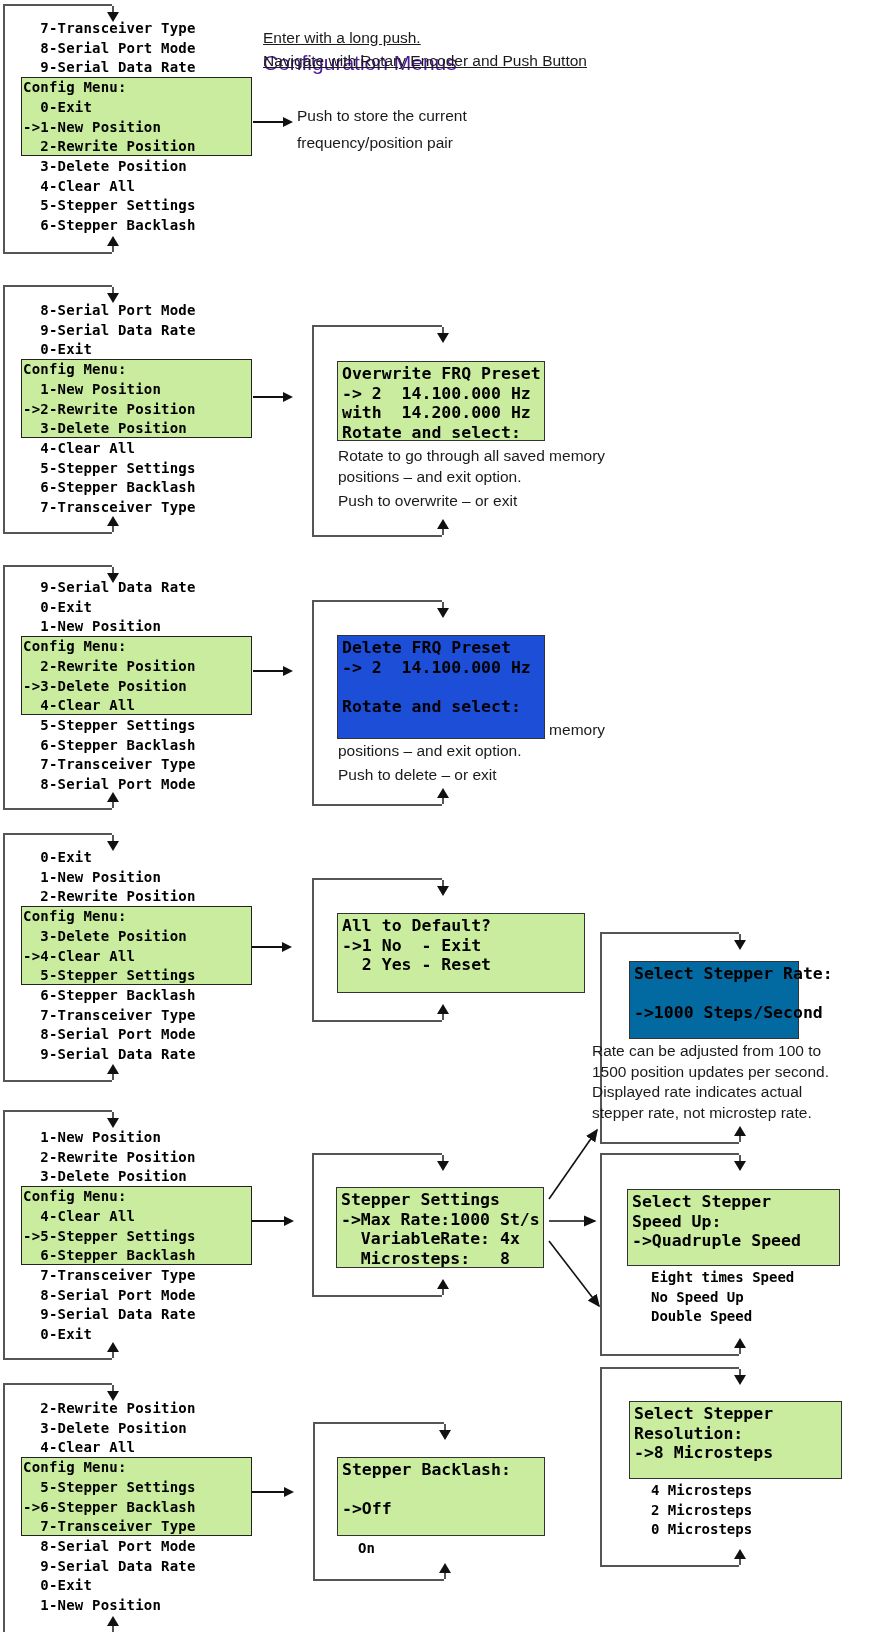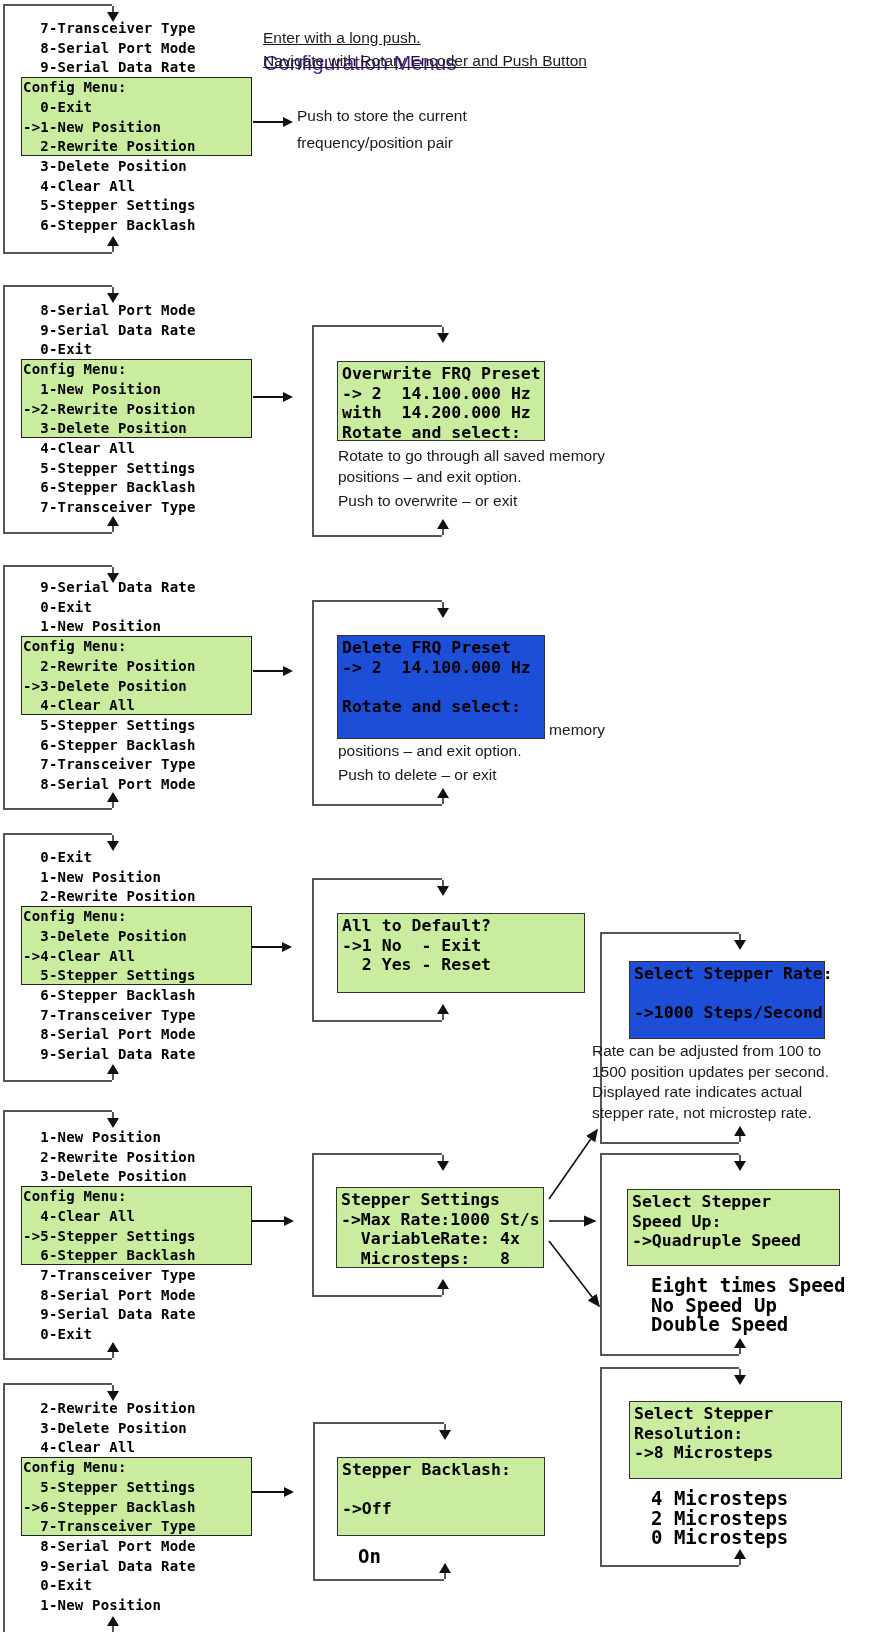--- a/index.html
+++ b/index.html
@@ -2,21 +2,21 @@
 <html><head>
 <meta charset="utf-8">
 <style>
   html,body{margin:0;padding:0;background:#fff;}
   #root{position:relative;width:876px;height:1632px;background:#fff;overflow:hidden;
         font-family:"Liberation Sans",sans-serif;color:#1a1a1a;}
   .abs{position:absolute;}
   .mono{font-family:"DejaVu Sans Mono",monospace;font-weight:bold;color:#000;white-space:pre;margin:0;}
   .menu{font-size:14px;line-height:19.7px;letter-spacing:.2px;z-index:2;}
   .scr-text{font-size:16.5px;line-height:19.7px;}
-  .opts{font-size:19px;line-height:19.7px;z-index:2;margin-top:8px;}
+  .opts{font-size:14px;line-height:19.7px;z-index:2;}
   .hl{background:#c9ec9e;border:1px solid #222;z-index:1;}
   .screen{background:#c9ec9e;border:1px solid #333;z-index:2;padding:2px 0 0 4px;box-sizing:border-box;}
   .title{font-size:21px;color:#4c1d95;margin-top:48px;}
   .cap{font-size:15.5px;line-height:20.5px;color:#1a1a1a;white-space:pre-line;}
   
   .loop{position:absolute;border-left:2px solid #555;border-top:2px solid #555;border-bottom:2px solid #555;z-index:0;}
   .loop i{position:absolute;display:block;}
   .stub{width:2px;background:#555;right:-2px;}
   .stub-t{top:0;height:7px;}
   .stub-b{bottom:0;height:7px;}
@@ -162,21 +162,21 @@
 -&gt;1 No  - Exit
   2 Yes - Reset
 </pre>
 
   <div class="loop" style="left:600px;top:932px;width:137px;height:208px;">
       <i class="stub stub-t"></i>
       <i class="tri tri-d"></i>
       <i class="stub stub-b"></i>
       <i class="tri tri-u"></i>
     </div>
-  <pre class="abs mono scr-text screen" style="left: 629px; top: 961px; width: 196px; height: 78px; background: #1d4ed8;">Select Stepper Rate:
+  <pre class="abs mono scr-text screen" style="left: 629px; top: 961px; width: 170px; height: 78px; background: #0369a1;">Select Stepper Rate:
 
 -&gt;1000 Steps/Second
 </pre>
   <div class="abs cap" style="left:592px;top:1041px;width:280px;">Rate can be adjusted from 100 to
 1500 position updates per second.
 Displayed rate indicates actual
 stepper rate, not microstep rate.</div>
 
   <div class="loop" style="left:3px;top:1110px;width:107px;height:246px;">
       <i class="stub stub-t"></i>

